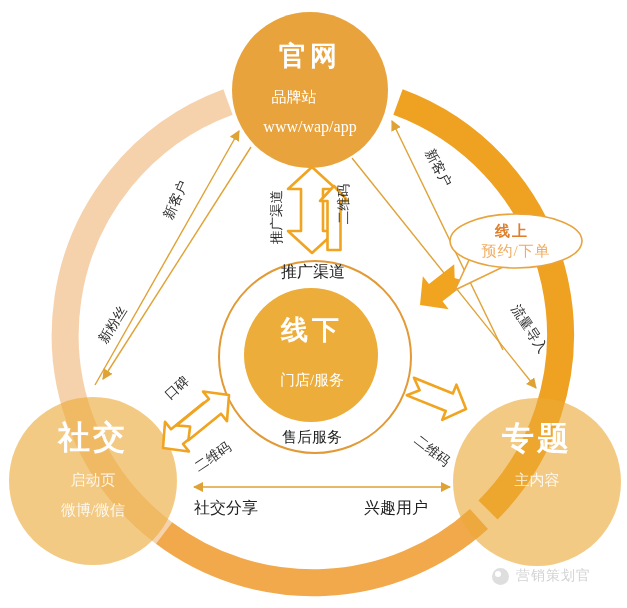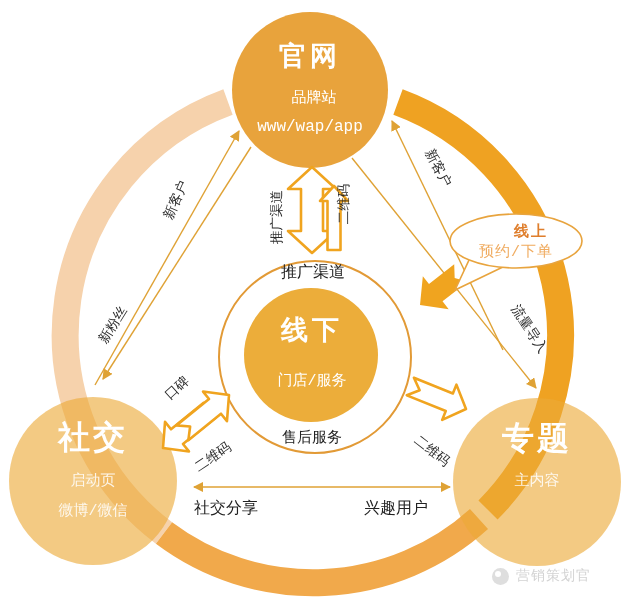--- a/index.html
+++ b/index.html
@@ -1,18 +1,18 @@
 <!DOCTYPE html>
 <html style="--main-orange: #E8A33C; --inner-orange: #ECAD3A; --light-circle: #ECA937; --ring-dark: #EFA222; --ring-bottom: #F1A94B; --ring-pale: #F6D2AC; --ring-stroke: #E29A36; --hollow: #F0A41F; --bubble-stroke: #E8A43E; --line: #DFA235; --label-dark: #222222; --bubble-text1: #DF7E2C; --bubble-text2: #F0AB5F; --watermark: #D3D3D3;"><head>
 <meta charset="utf-8">
 <style>
   html,body{margin:0;padding:0;background:#fff;}
   .stage{
     position:relative;width:627px;height:608px;overflow:hidden;background:#fff;
-    font-family:Liberation Mono, monospace;
+    font-family:Liberation Serif, serif;
   }
   .stage svg{position:absolute;left:0;top:0;}
   
   .arc-pale{stroke:var(--ring-pale);stroke-width:27;fill:none;}
   .arc-dark{stroke:var(--ring-dark);stroke-width:27;fill:none;}
   .arc-bottom{stroke:var(--ring-bottom);stroke-width:27;fill:none;}
   .c-website{fill:var(--main-orange);}
   .c-offline{fill:var(--inner-orange);}
   .c-light{fill:var(--light-circle);fill-opacity:.62;}
   .c-ring-outer{fill:#fff;stroke:var(--ring-stroke);stroke-width:2;}
@@ -72,34 +72,34 @@
     <use href="#chev" class="hollow" transform="translate(229,395) rotate(-39)"></use>
     <use href="#chev" class="hollow" transform="translate(466,409) rotate(22)"></use>
 
     <path class="solid-arrow" d="M 0 0 L -20 21 L -20 11 L -52 11 L -44 0 L -52 -11 L -20 -11 L -20 -21 Z" transform="translate(420,305) rotate(142)"></path>
 
     <path class="bubble" d="M 455 290 L 470 258 L 505 266 Z"></path>
     <ellipse class="bubble" cx="516" cy="241" rx="66" ry="27"></ellipse>
   </svg>
 
   <div class="lbl t-title" style="left:310px;top:56px;">官网</div>
-  <div class="lbl t-sub" style="left:314px;top:97px;">品牌站</div>
+  <div class="lbl t-sub" style="left:294px;top:97px;">品牌站</div>
   <div class="lbl t-sub" style="left:310px;top:127px;font-size:16px;">www/wap/app</div>
 
   <div class="lbl t-title" style="left:312px;top:330px;">线下</div>
   <div class="lbl t-sub" style="left:312px;top:380px;">门店/服务</div>
 
   <div class="lbl t-title2" style="left:93px;top:438px;">社交</div>
   <div class="lbl t-sub-soft" style="left:93px;top:480px;">启动页</div>
   <div class="lbl t-sub-soft" style="left:93px;top:510px;">微博/微信</div>
 
   <div class="lbl t-title2" style="left:537px;top:439px;text-align:right;">专题</div>
   <div class="lbl t-sub-soft" style="left:537px;top:480px;">主内容</div>
 
-  <div class="lbl t-bub1" style="left:531px;top:231px;">线上</div>
+  <div class="lbl t-bub1" style="left:512px;top:231px;">线上</div>
   <div class="lbl t-bub2" style="left:516px;top:251px;">预约/下单</div>
 
   <div class="lbl t-dark" style="left:313px;top:272px;">推广渠道</div>
   <div class="lbl t-dark" style="left:312px;top:437px;font-size:15px;">售后服务</div>
   <div class="lbl t-dark" style="left:226px;top:508px;">社交分享</div>
   <div class="lbl t-dark" style="left:396px;top:508px;text-align:right;">兴趣用户</div>
 
   <div class="lbl t-edge" style="left:176px;top:200px;transform:translate(-50%,-50%) rotate(-66deg);">新客户</div>
   <div class="lbl t-edge" style="left:113px;top:325px;transform:translate(-50%,-50%) rotate(-58deg);">新粉丝</div>
   <div class="lbl t-edge" style="left:277px;top:217px;transform:translate(-50%,-50%) rotate(-90deg);">推广渠道</div>

